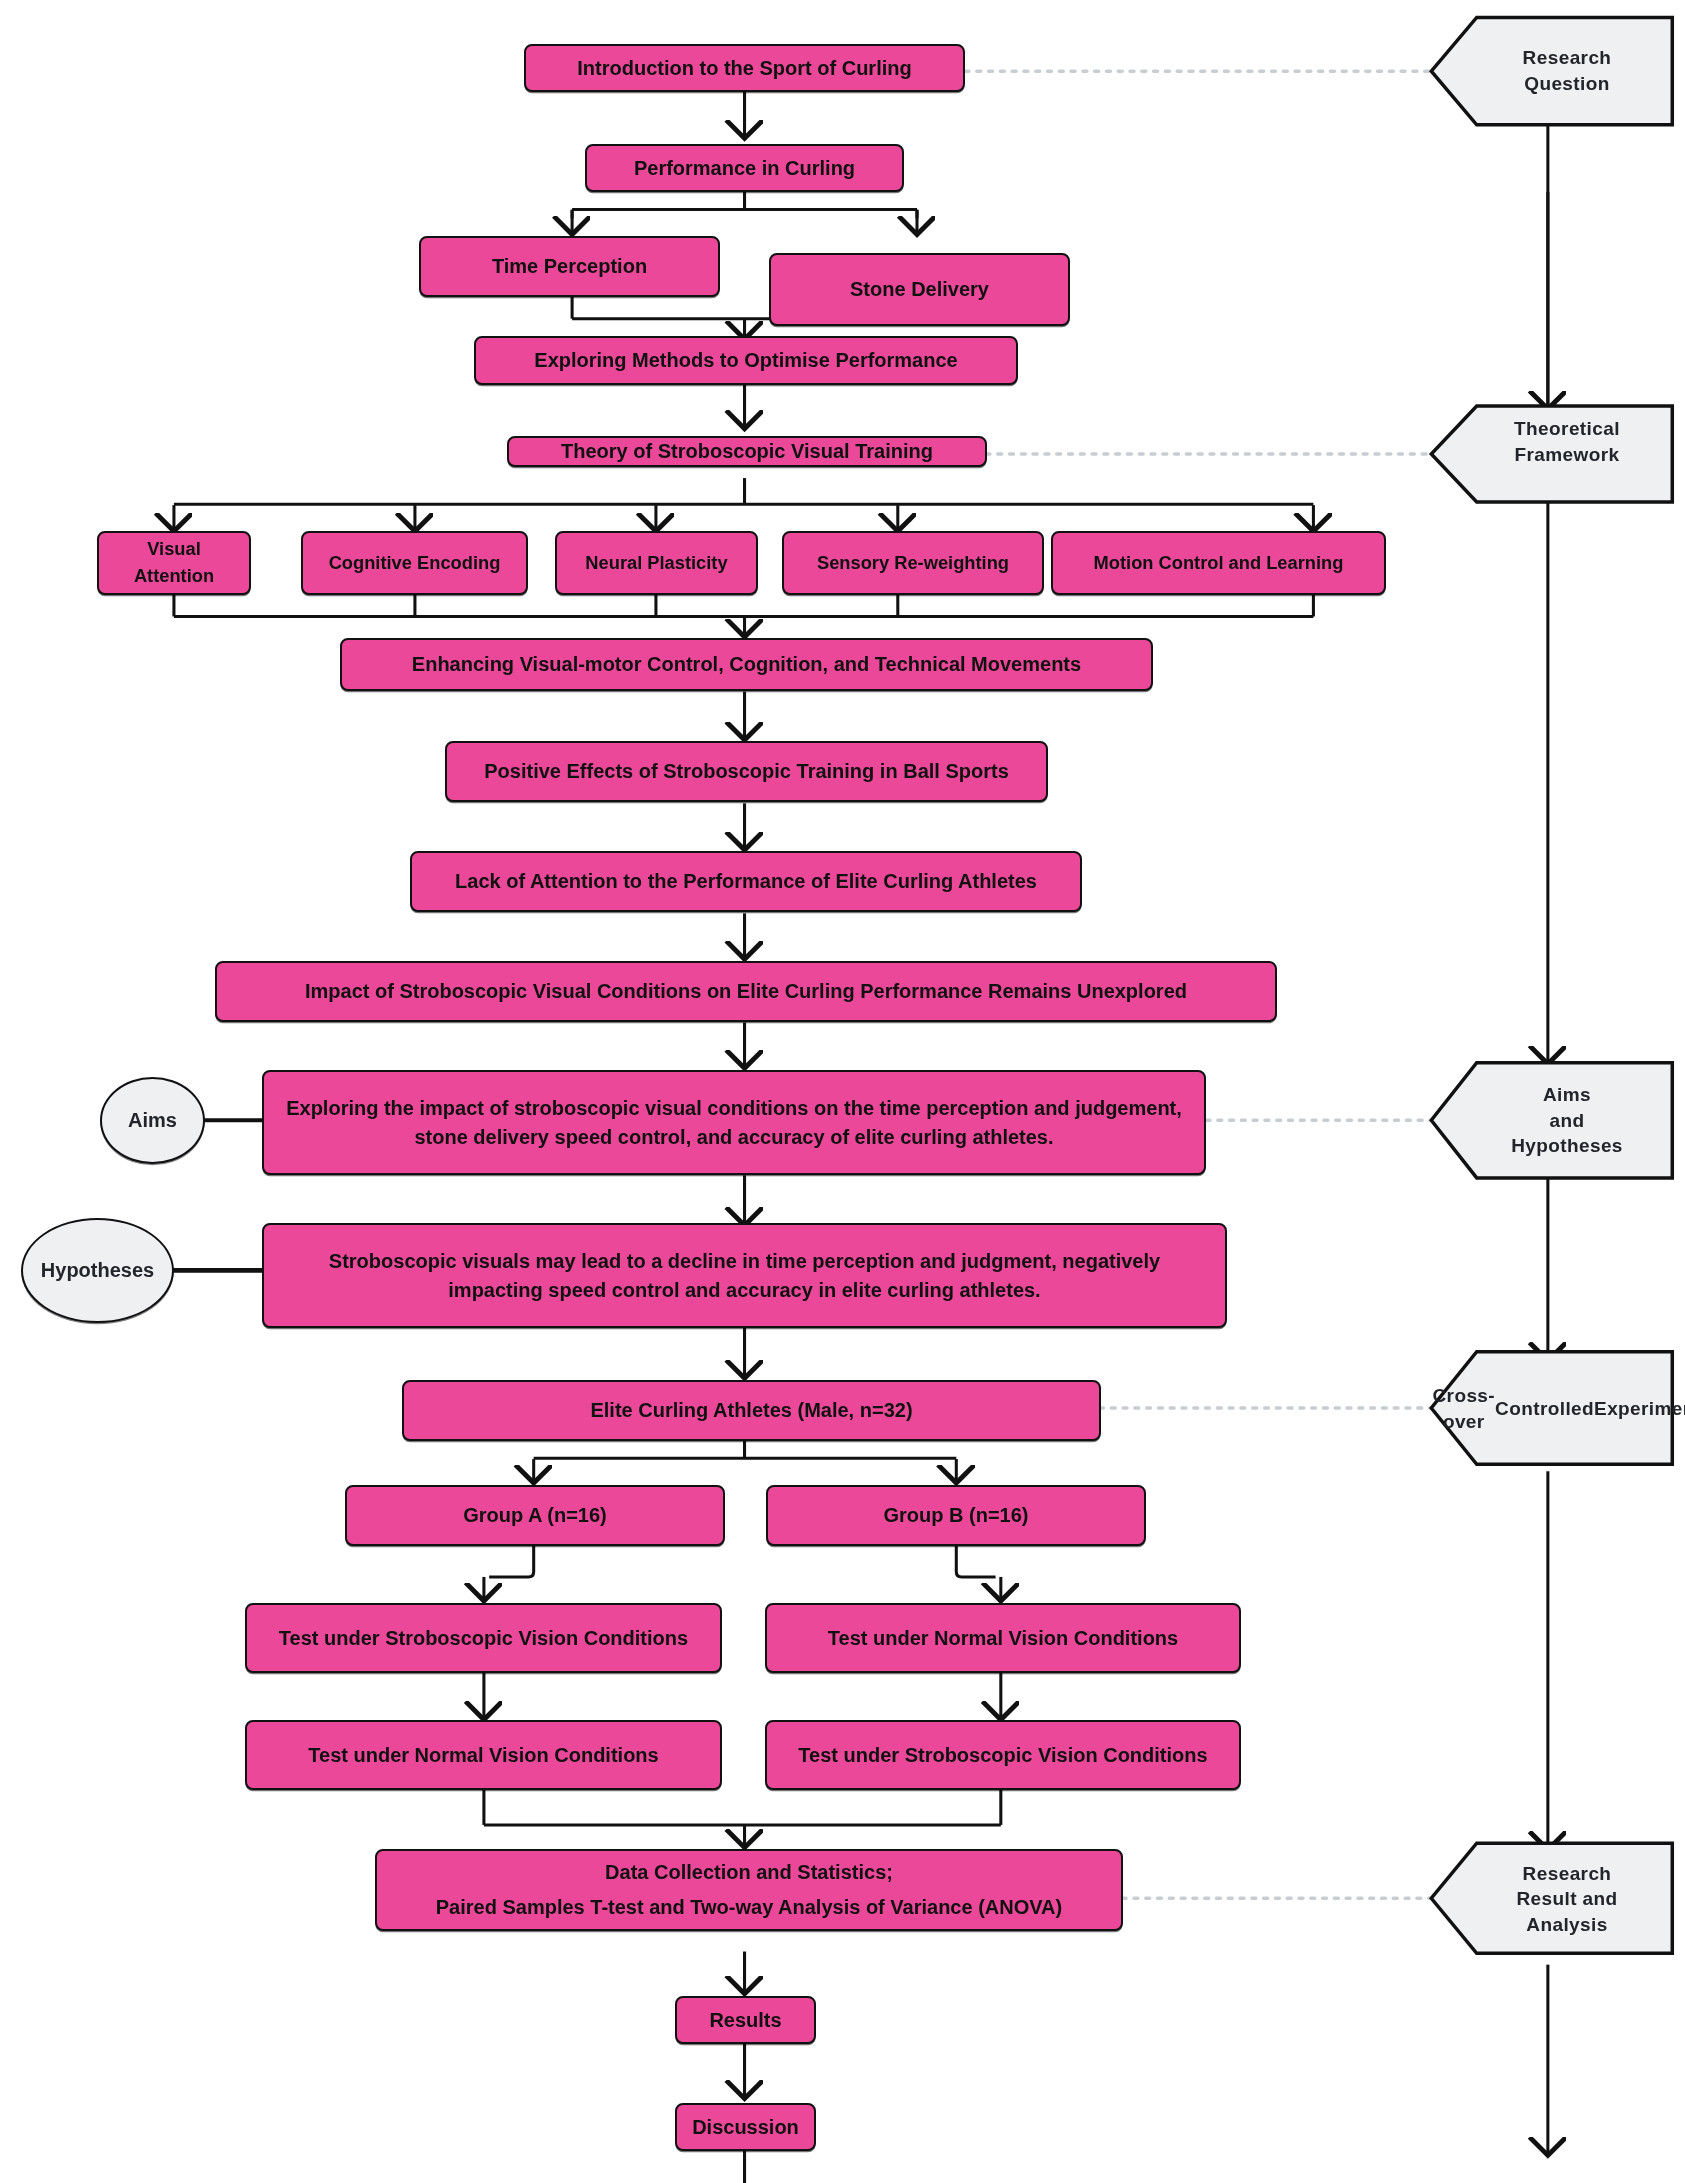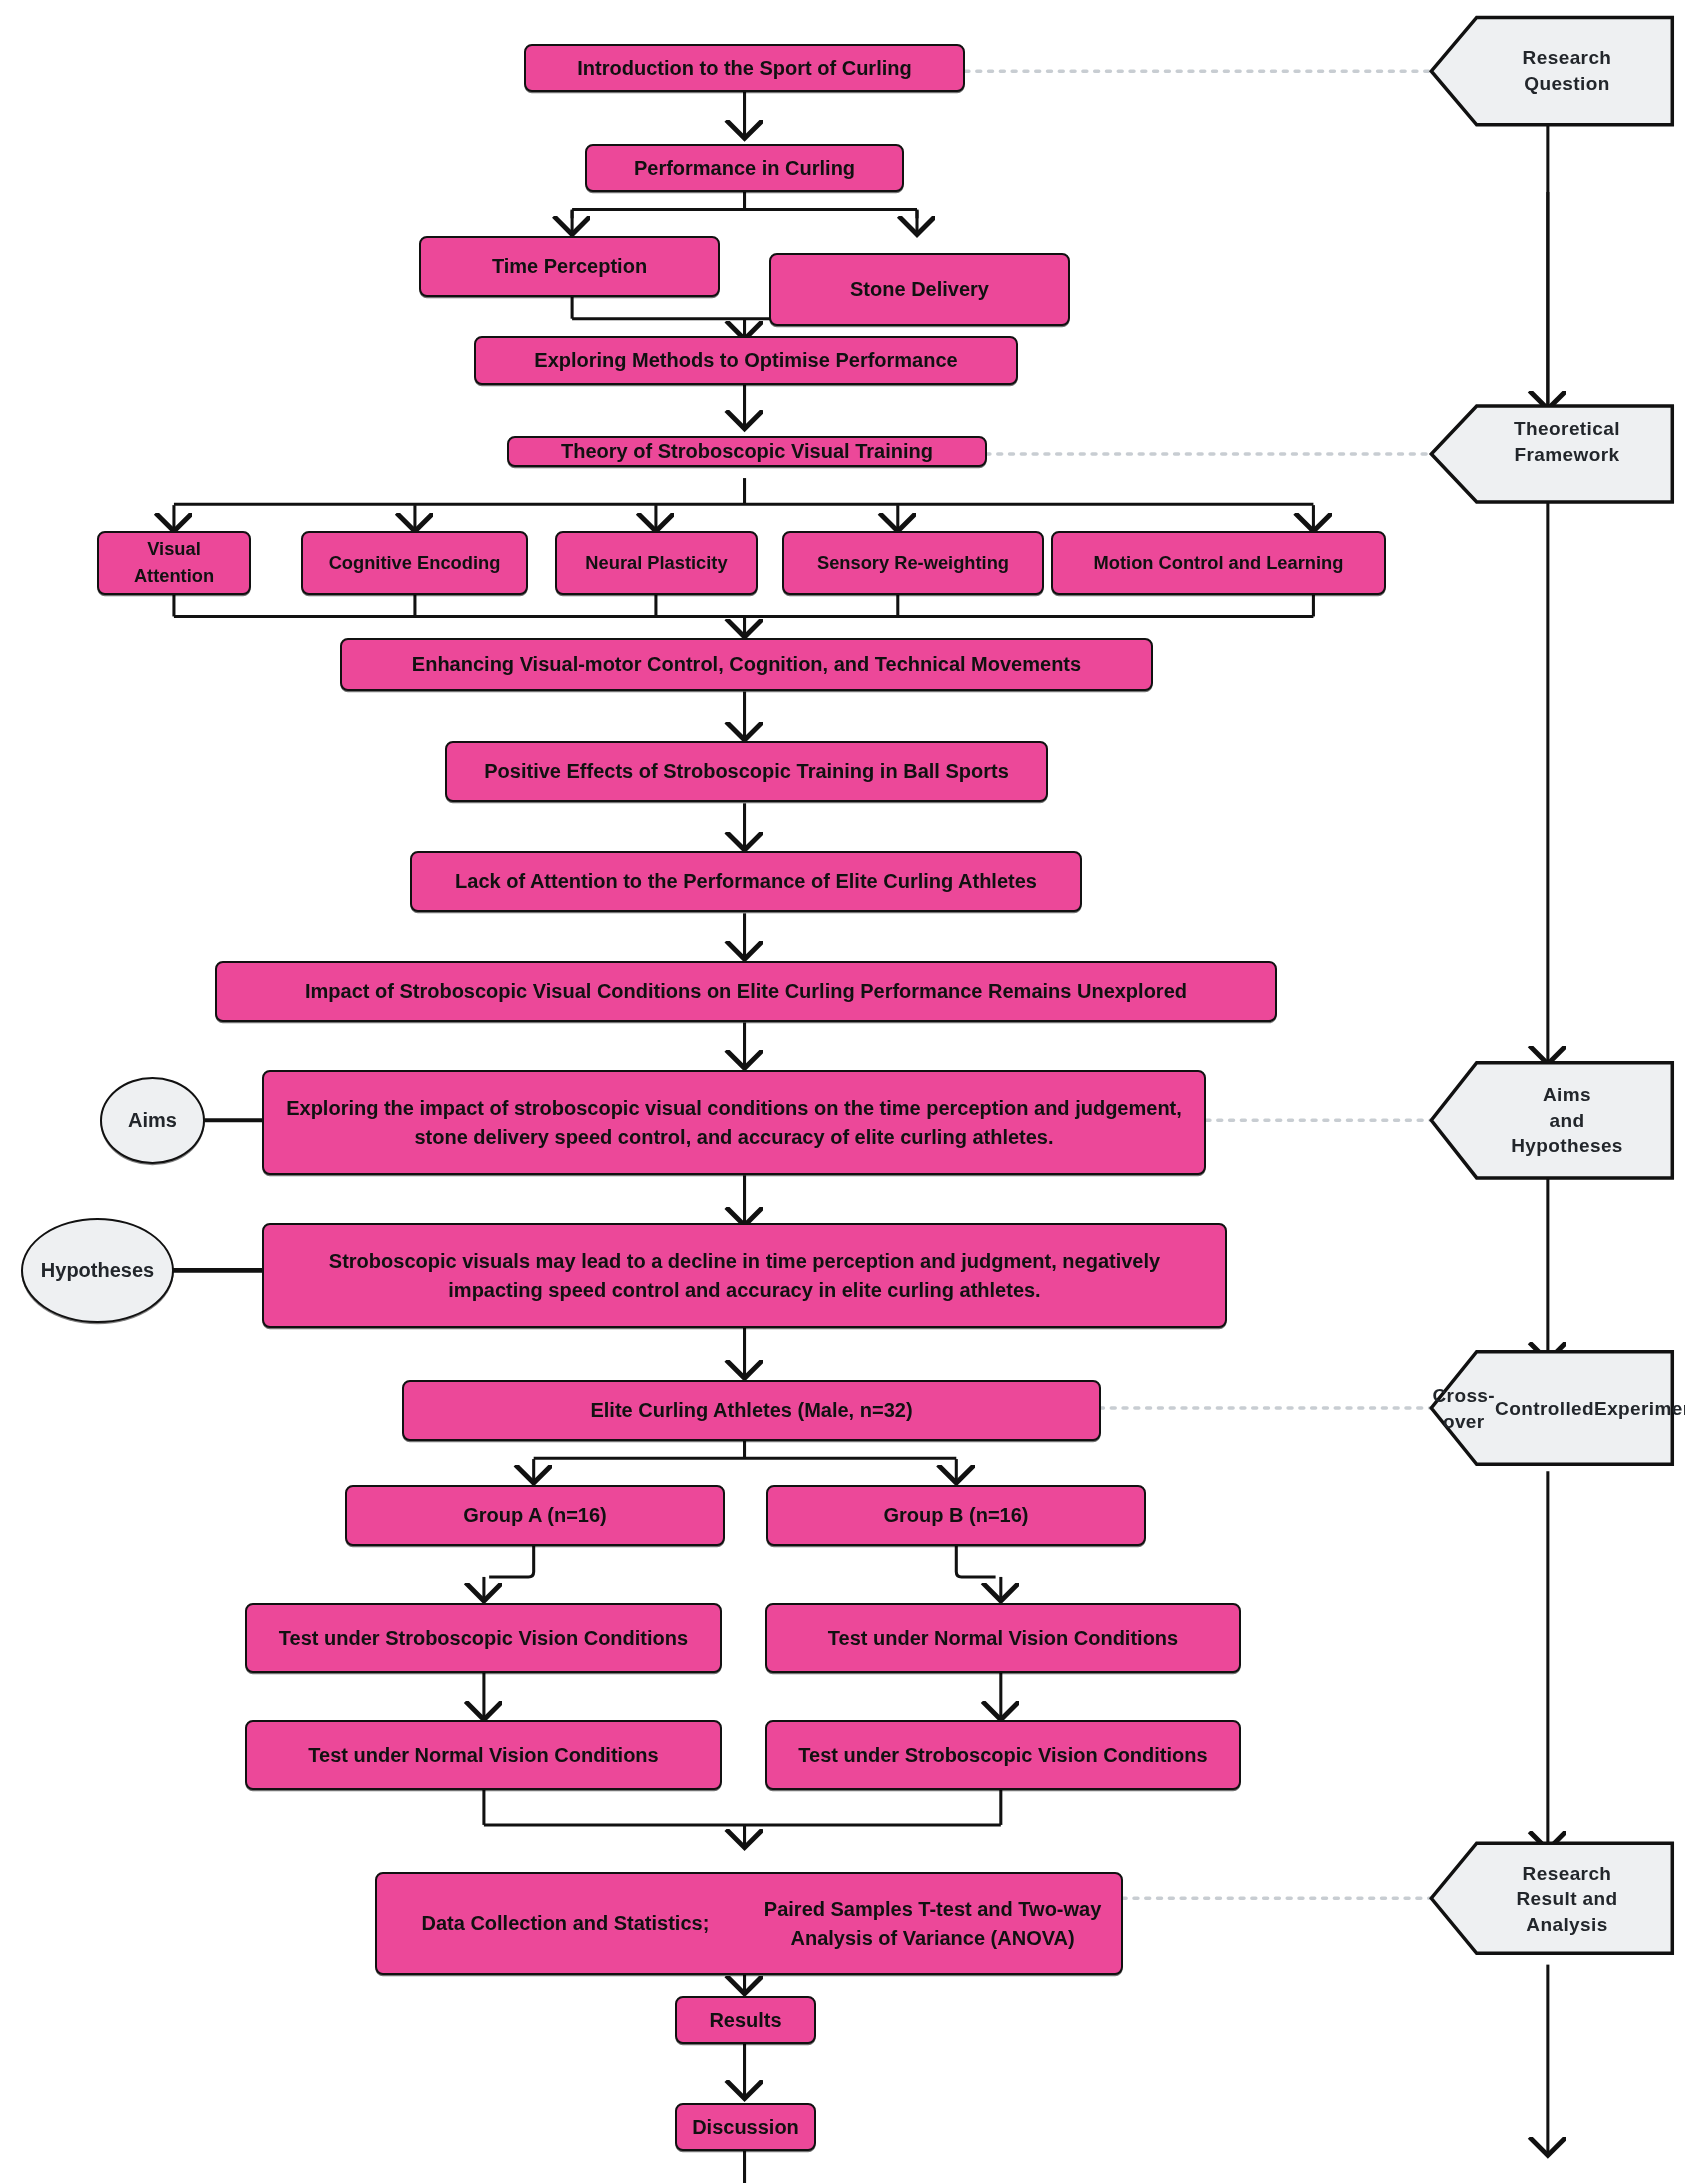--- a/index.html
+++ b/index.html
@@ -310,21 +310,21 @@
   </div>
 
   <div class="node fs-46" style="left:245px; top:1720px; width:477px; height:70px;">
     <span class="txt">Test under Normal Vision Conditions</span>
   </div>
 
   <div class="node fs-46" style="left:765px; top:1720px; width:476px; height:70px;">
     <span class="txt">Test under Stroboscopic Vision Conditions</span>
   </div>
 
-  <div class="node fs-46" style="left:375px; top:1849px; width:748px; height:103px; flex-direction:row; gap:6.1px;margin-top:23px;">
+  <div class="node fs-46" style="left:375px; top:1849px; width:748px; height:82px; flex-direction:column; gap:6.1px;">
     <span class="txt">Data Collection and Statistics;</span>
     <span class="txt">Paired Samples T-test and Two-way Analysis of Variance (ANOVA)</span>
   </div>
 
   <div class="node fs-46" style="left:675px; top:1996px; width:141px; height:48px;">
     <span class="txt">Results</span>
   </div>
 
   <div class="node fs-46" style="left:675px; top:2103px; width:141px; height:48px;">
     <span class="txt">Discussion</span>

